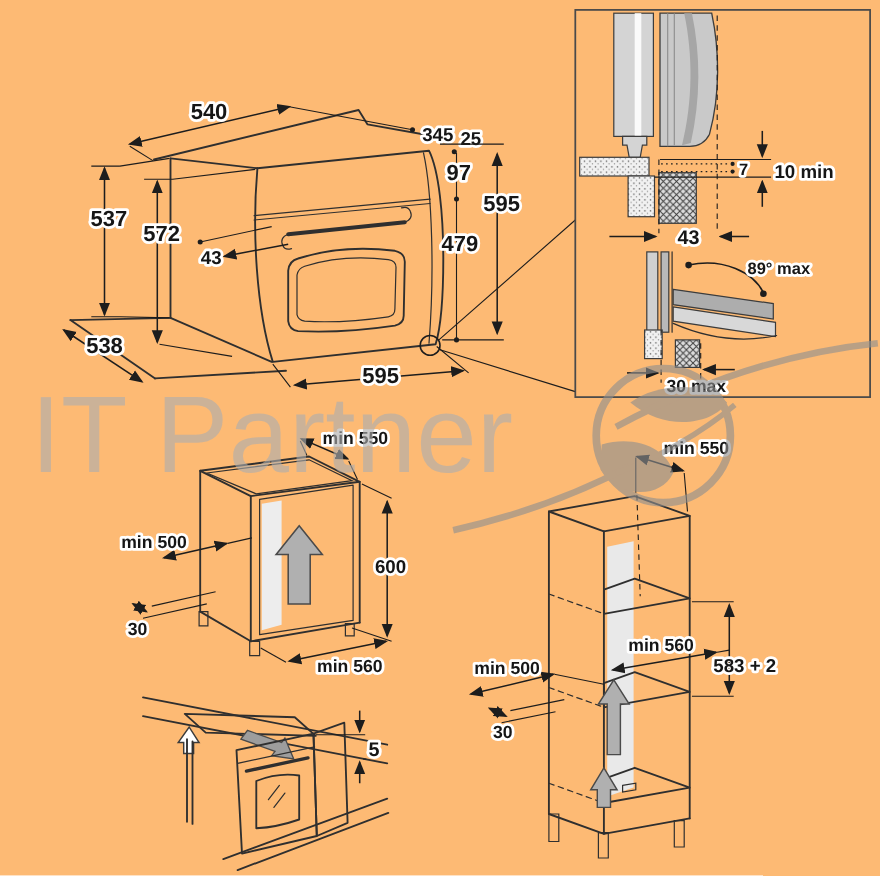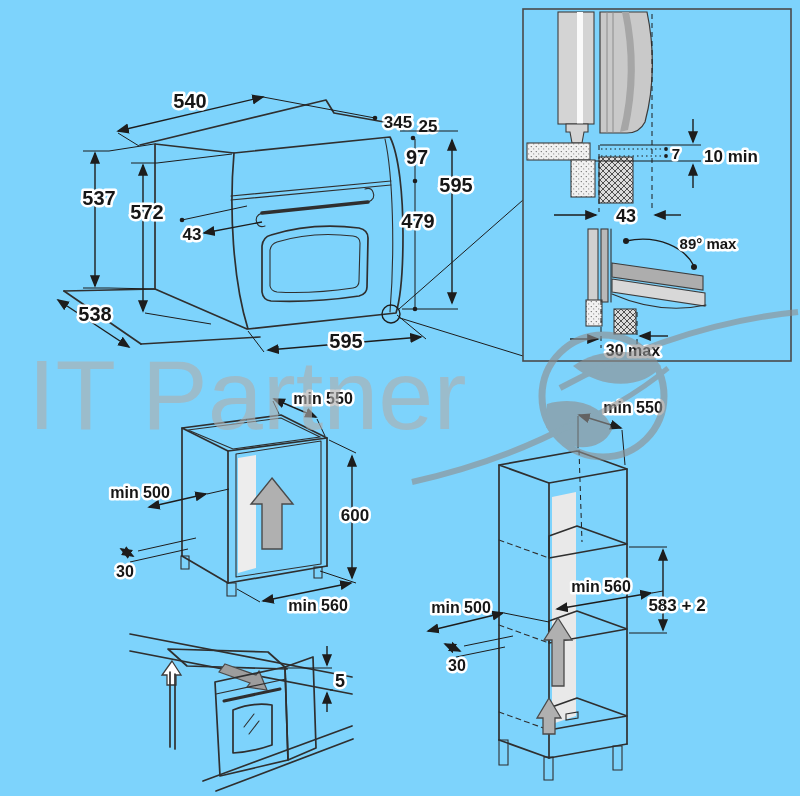--- a/index.html
+++ b/index.html
@@ -1,16 +1,16 @@
 <!DOCTYPE html>
 <html><head>
 <meta charset="utf-8">
 <style>
   html,body{margin:0;padding:0;background:#fff;}
-  .page{position:relative;width:800px;height:796px;background:#7dd3fc;overflow:hidden;
+  .page{position:relative;width:800px;height:796px;background:#fdba74;overflow:hidden;
         font-family:"Liberation Sans",sans-serif;}
   svg{position:absolute;inset:0;}
   .ln{fill:none;stroke:#2f2f2f;stroke-width:1.7;stroke-linecap:round;stroke-linejoin:round;}
   .lnthin{fill:none;stroke:#2f2f2f;stroke-width:1.1;stroke-linecap:round;}
   .dim{fill:none;stroke:#1d1d1d;stroke-width:1.4;}
   .ext{fill:none;stroke:#1d1d1d;stroke-width:1;}
   .dash{stroke-dasharray:5 4;}
   .dot{stroke-dasharray:1.5 3;}
   .lbl{font-family:"Liberation Sans",sans-serif;font-weight:bold;fill:#161616;
        text-anchor:middle;paint-order:stroke;stroke:#ffffff;stroke-width:5px;

